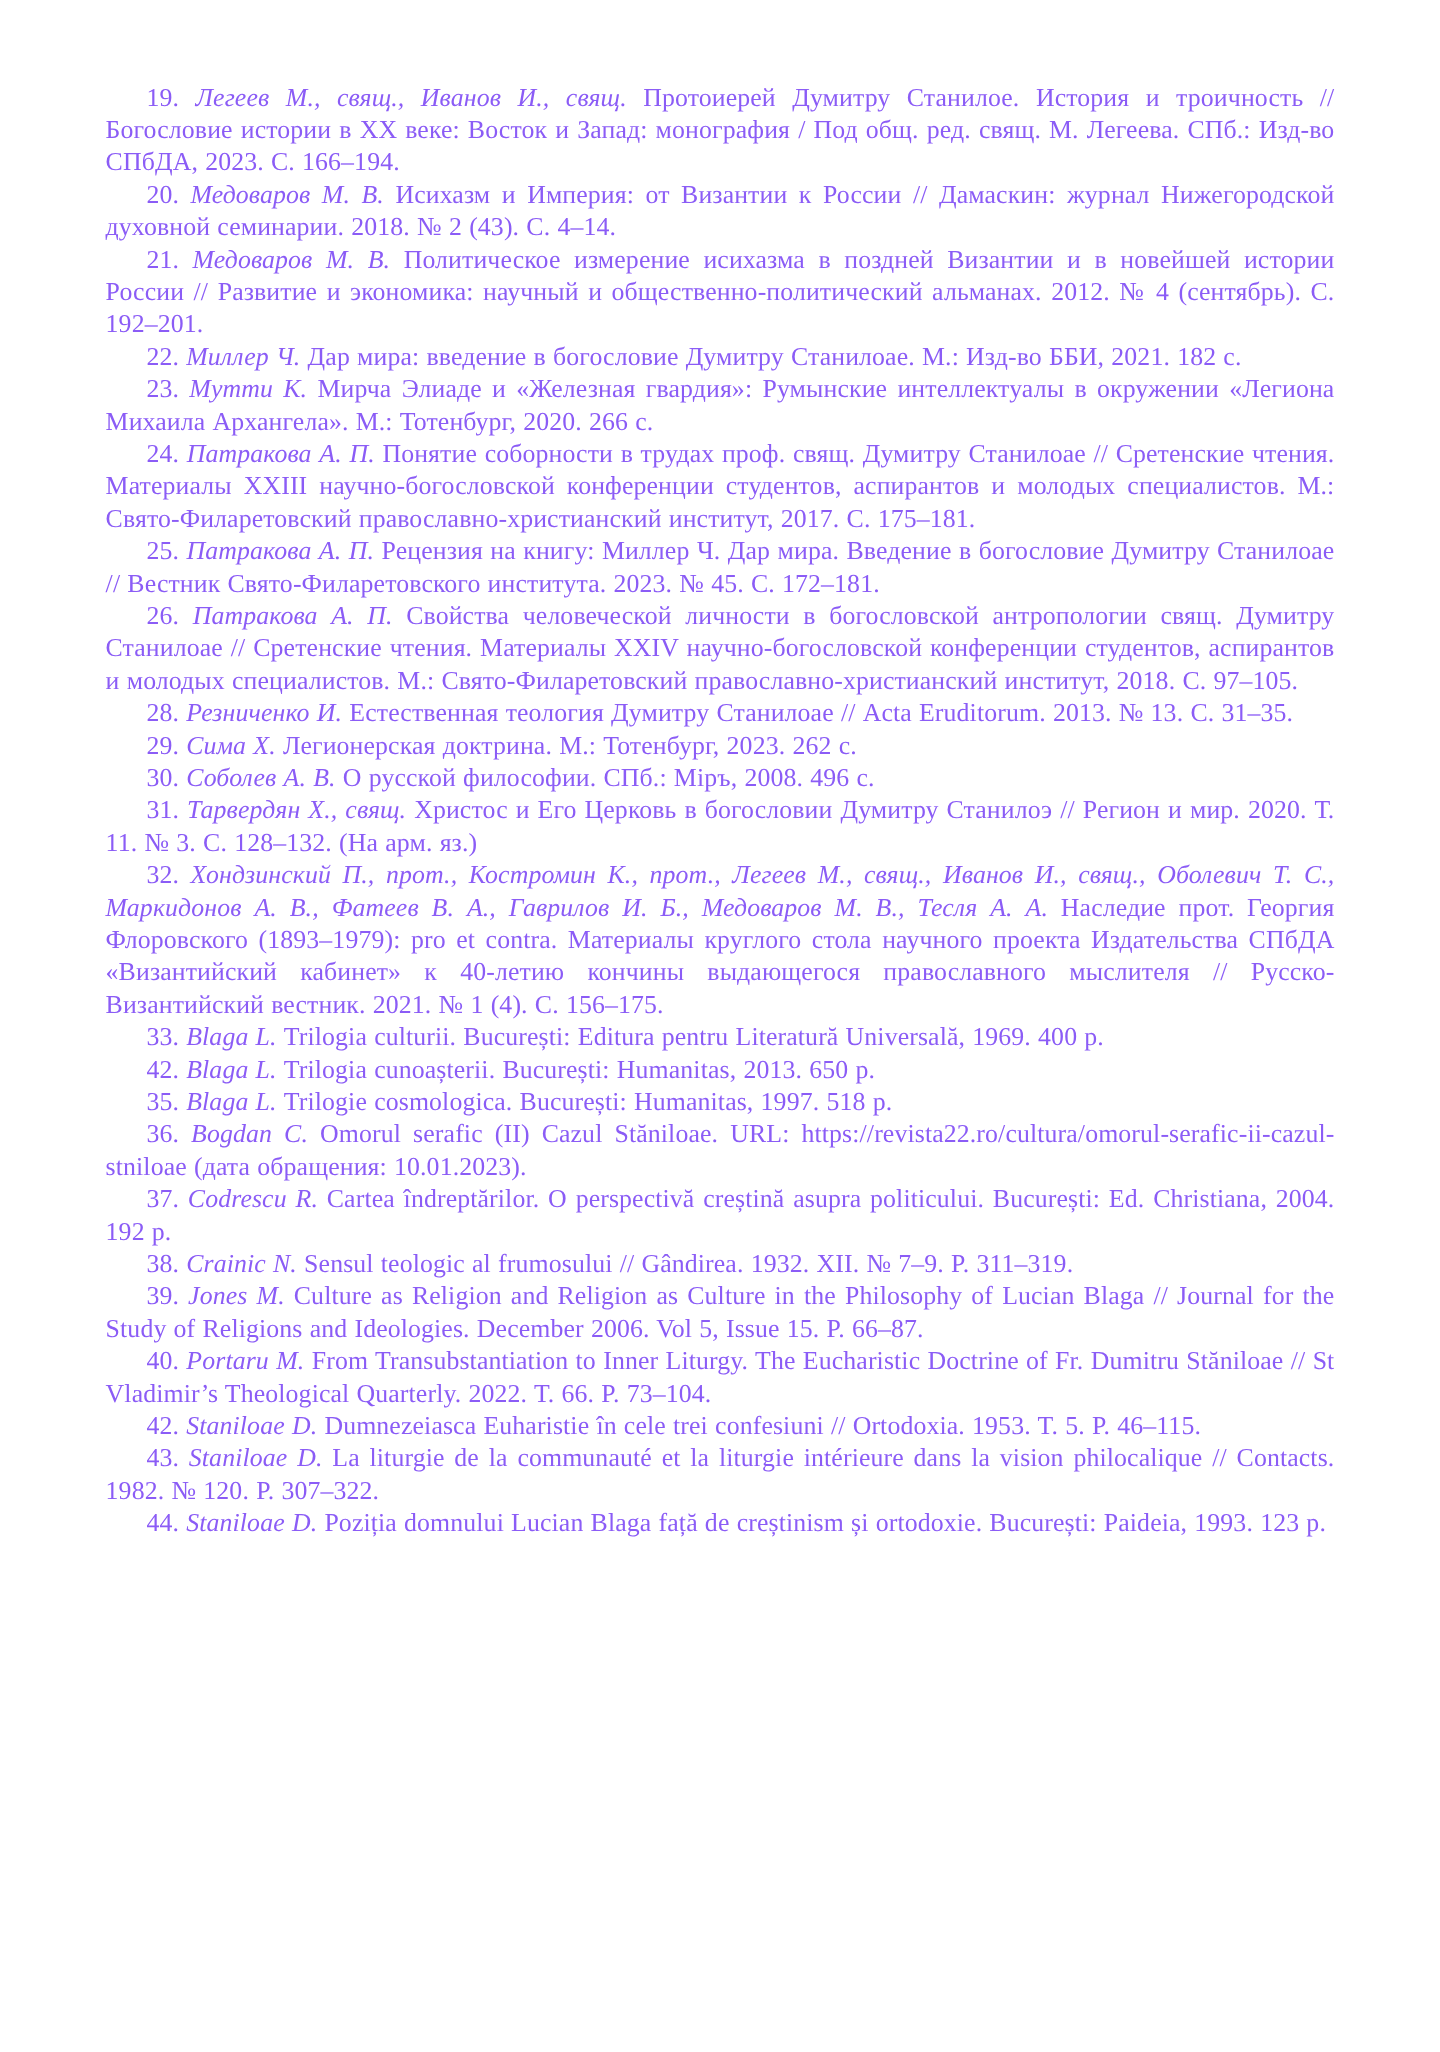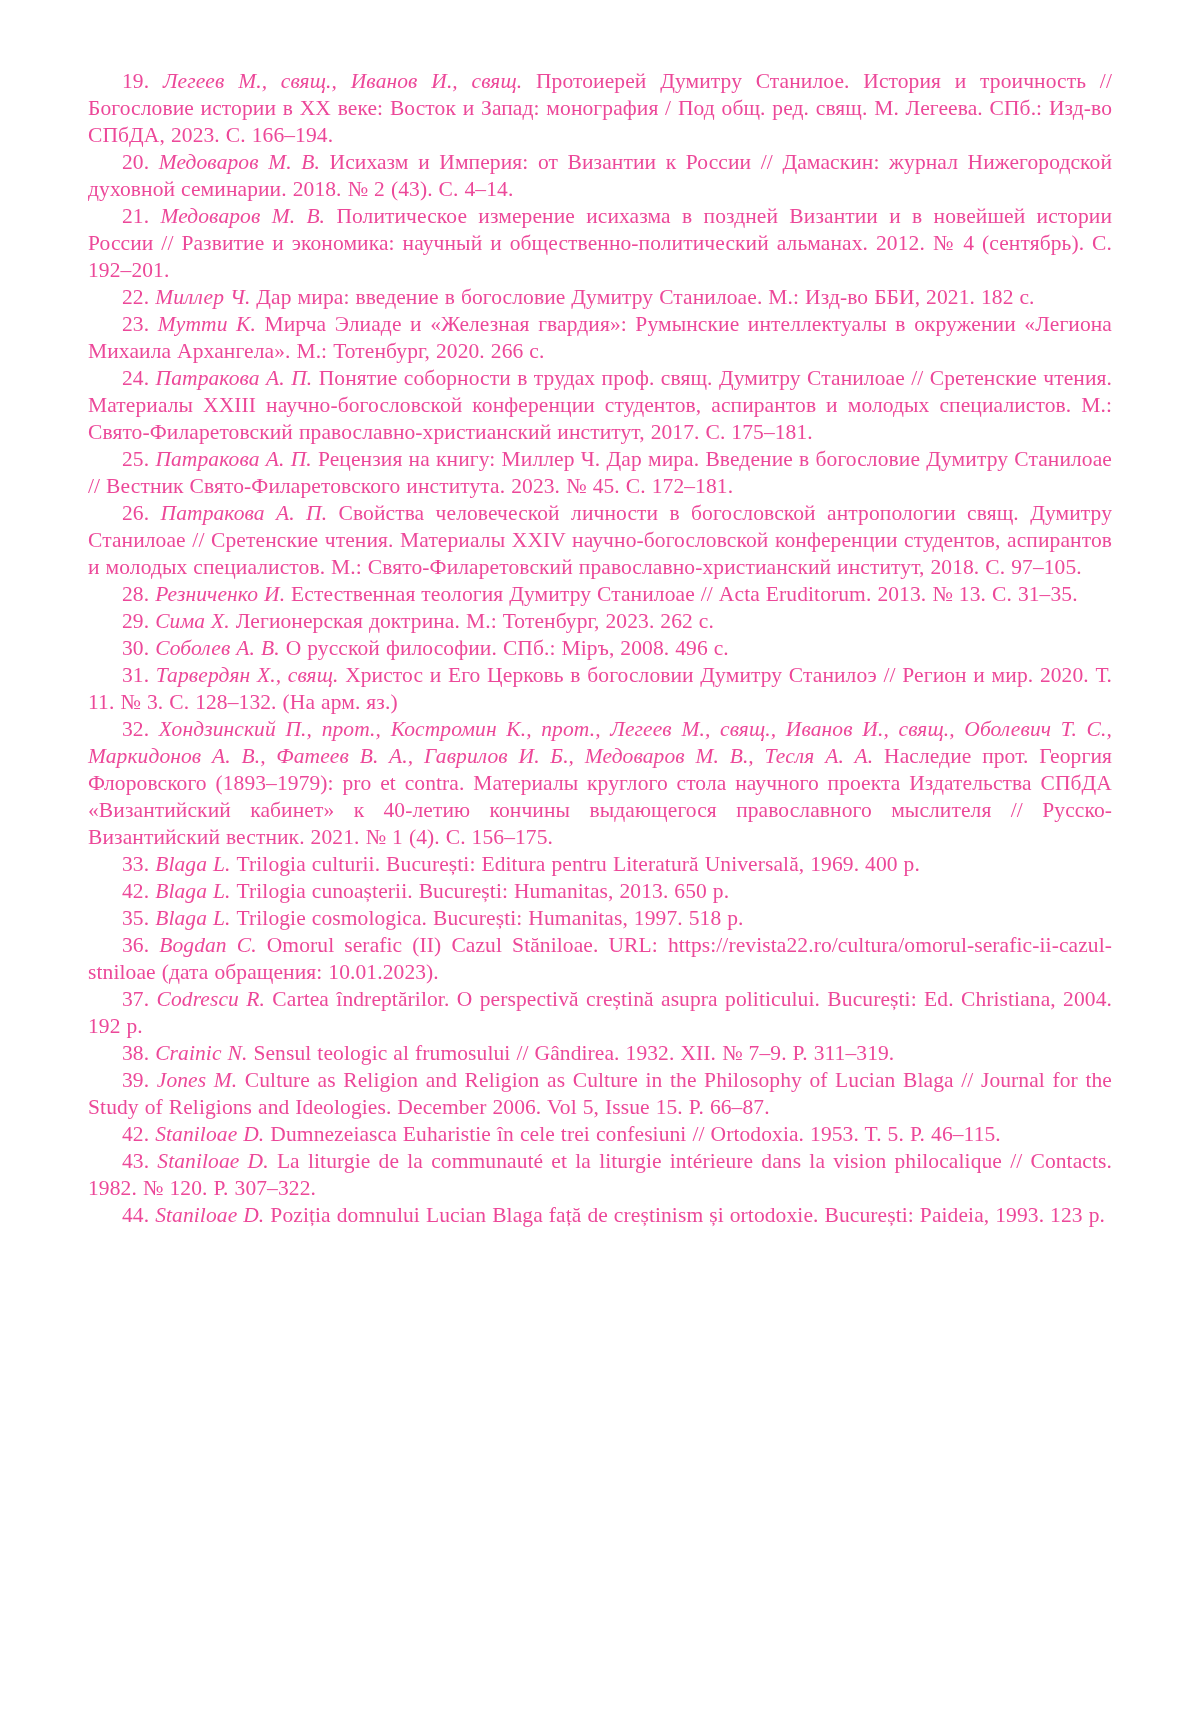--- a/index.html
+++ b/index.html
@@ -5,21 +5,21 @@
   html, body {
     margin: 0;
     padding: 0;
     background: #ffffff;
   }
   .page {
     position: relative;
     width: 1200px;
     height: 1318px;
     background: #ffffff;
-    color: #ec4899;
+    color: #8b5cf6;
     font-family: "Liberation Serif", "DejaVu Serif", serif;
     overflow: hidden;
   }
   .content {
     position: absolute;
     left: 88px;
     top: 68px;
     width: 1024px;
   }
   p.entry {
@@ -71,20 +71,21 @@
       <p class="entry"><span class="num">30. </span><span class="author">Соболев А. В. </span><span class="text">О русской философии. СПб.: Міръ, 2008. 496 с.</span></p>
       <p class="entry"><span class="num">31. </span><span class="author">Тарвердян Х., свящ. </span><span class="text">Христос и Его Церковь в богословии Думитру Станилоэ // Регион и мир. 2020. Т. 11. № 3. С. 128–132. (На арм. яз.)</span></p>
       <p class="entry"><span class="num">32. </span><span class="author">Хондзинский П., прот., Костромин К., прот., Легеев М., свящ., Иванов И., свящ., Оболевич Т. С., Маркидонов А. В., Фатеев В. А., Гаврилов И. Б., Медоваров М. В., Тесля А. А. </span><span class="text">Наследие прот. Георгия Флоровского (1893–1979): pro et contra. Материалы круглого стола научного проекта Издательства СПбДА «Византийский кабинет» к 40-летию кончины выдающегося православного мыслителя // Русско-Византийский вестник. 2021. № 1 (4). С. 156–175.</span></p>
       <p class="entry"><span class="num">33. </span><span class="author">Blaga L. </span><span class="text">Trilogia culturii. București: Editura pentru Literatură Universală, 1969. 400 p.</span></p>
       <p class="entry"><span class="num">42. </span><span class="author">Blaga L. </span><span class="text">Trilogia cunoașterii. București: Humanitas, 2013. 650 p.</span></p>
       <p class="entry"><span class="num">35. </span><span class="author">Blaga L. </span><span class="text">Trilogie cosmologica. București: Humanitas, 1997. 518 p.</span></p>
       <p class="entry"><span class="num">36. </span><span class="author">Bogdan C. </span><span class="text">Omorul serafic (II) Cazul Stăniloae. URL: https://revista22.ro/cultura/omorul-serafic-ii-cazul-stniloae (дата обращения: 10.01.2023).</span></p>
       <p class="entry"><span class="num">37. </span><span class="author">Codrescu R. </span><span class="text">Cartea îndreptărilor. O perspectivă creștină asupra politicului. București: Ed. Christiana, 2004. 192 p.</span></p>
       <p class="entry"><span class="num">38. </span><span class="author">Crainic N. </span><span class="text">Sensul teologic al frumosului // Gândirea. 1932. XII. № 7–9. P. 311–319.</span></p>
       <p class="entry"><span class="num">39. </span><span class="author">Jones M. </span><span class="text">Culture as Religion and Religion as Culture in the Philosophy of Lucian Blaga // Journal for the Study of Religions and Ideologies. December 2006. Vol 5, Issue 15. P. 66–87.</span></p>
+      <p class="entry"><span class="num">40. </span><span class="author">Portaru M. </span><span class="text">From Transubstantiation to Inner Liturgy. The Eucharistic Doctrine of Fr. Dumitru Stăniloae // St Vladimir’s Theological Quarterly. 2022. T. 66. P. 73–104.</span></p>
       <p class="entry"><span class="num">42. </span><span class="author">Staniloae D. </span><span class="text">Dumnezeiasca Euharistie în cele trei confesiuni // Ortodoxia. 1953. T. 5. P. 46–115.</span></p>
       <p class="entry"><span class="num">43. </span><span class="author">Staniloae D. </span><span class="text">La liturgie de la communauté et la liturgie intérieure dans la vision philocalique // Contacts. 1982. № 120. P. 307–322.</span></p>
       <p class="entry"><span class="num">44. </span><span class="author">Staniloae D. </span><span class="text">Poziția domnului Lucian Blaga față de creștinism și ortodoxie. București: Paideia, 1993. 123 p.</span></p>
     </main>
 
   <div class="footer">
     <span class="pagenum">42</span>
     <span class="journal">Русско-Византийский вестник № 1 (20), 2025</span>
   </div>
 

